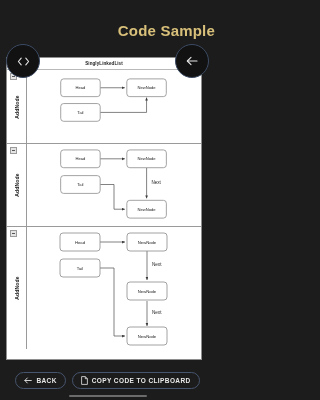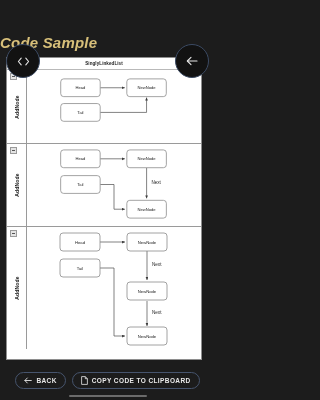--- a/index.html
+++ b/index.html
@@ -10,24 +10,24 @@
     overflow: hidden;
   }
   #app {
     position: relative;
     width: 215px; height: 400px;
     background: #1c1c1c;
   }
 
   
   .header {
-    position: absolute; top: 16px; left: 0;
+    position: absolute; top: 4px; left: 0;
     width: 215px; height: 52px;
     background: #1c1c1c;
-    display: flex; align-items: center; justify-content: flex-start; font-style: italic;
+    display: flex; align-items: center; justify-content: flex-end;
   }
   .header-title {
     color: #d8c07a;
     font-size: 15px;
     font-weight: bold;
     letter-spacing: 0.2px;
   }
 
   
   .fab {

